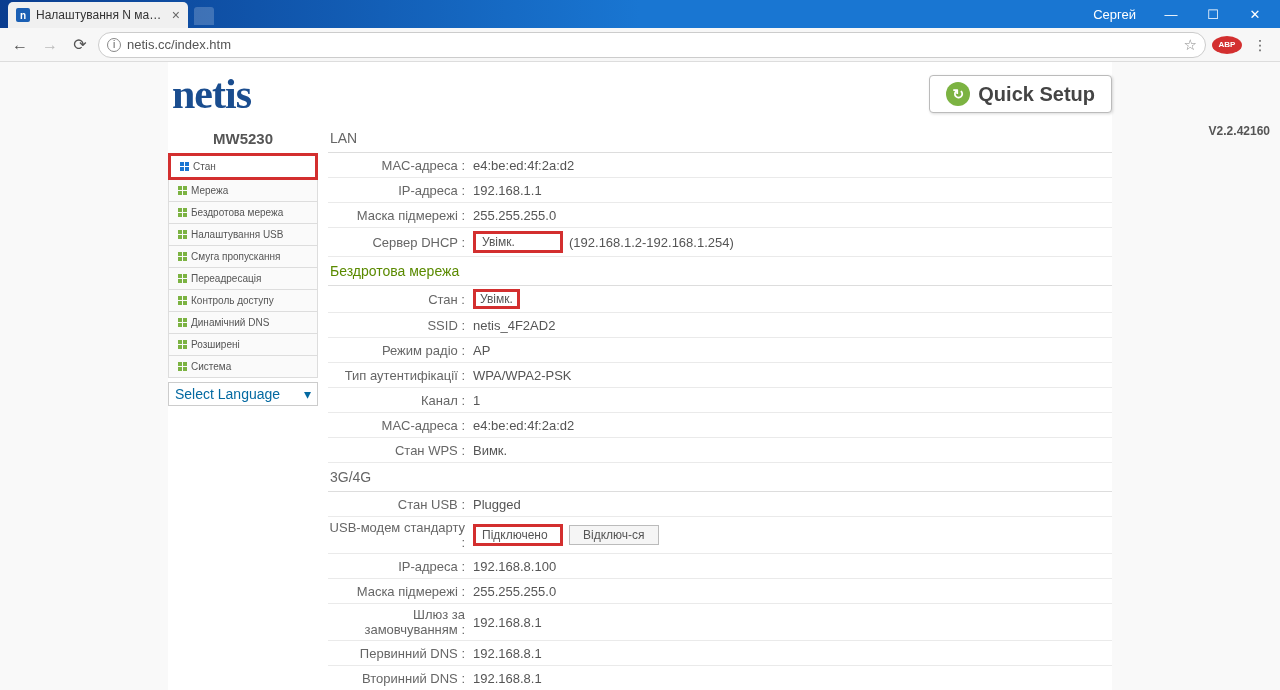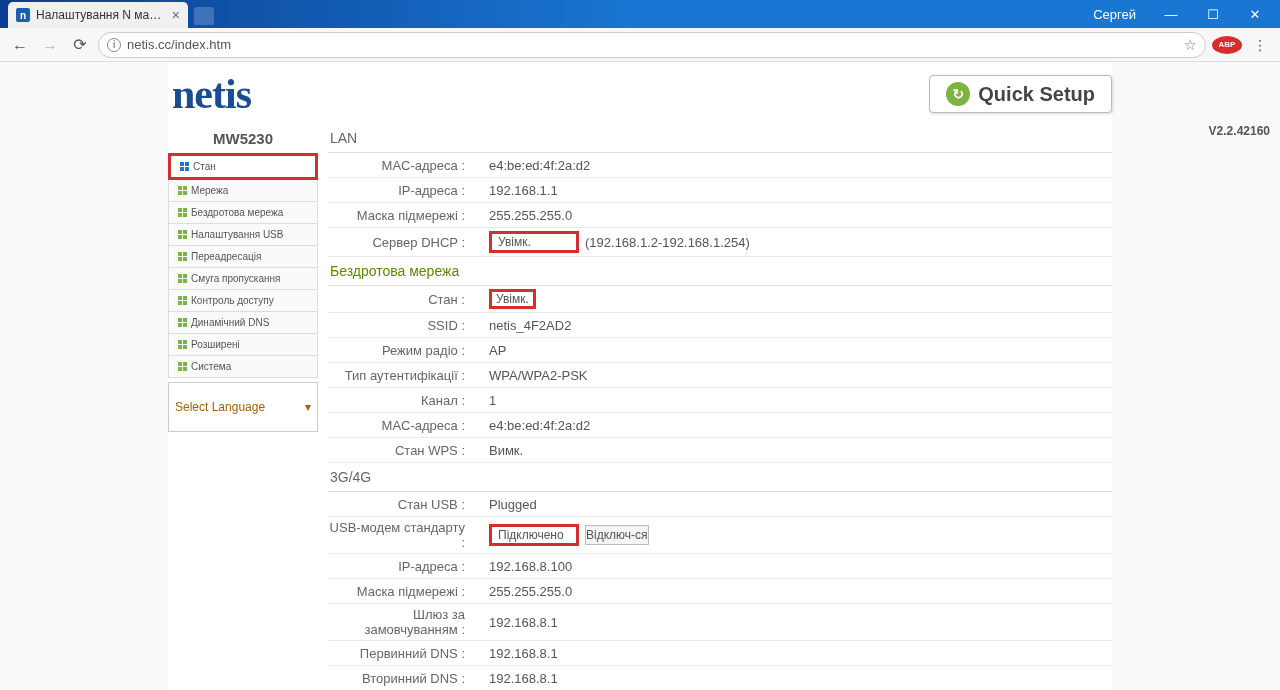--- a/index.html
+++ b/index.html
@@ -38,35 +38,35 @@
 .body-row { display:flex; align-items:flex-start; padding-top: 6px; }
 .sidebar { width: 150px; flex-shrink:0; }
 .model { text-align:center; font-weight:bold; font-size:15px; color:#555; padding: 6px 0; }
 .menu-item { border:1px solid #ddd; border-top:none; padding:5px 8px; font-size:10px; color:#555; cursor:pointer; display:flex; align-items:center; gap:4px; background:#fafafa; }
 .menu-item:first-of-type { border-top:1px solid #ddd; }
 .menu-item.active { background:#fff; }
 .menu-item.highlight { border: 3px solid #d32f2f !important; }
 .mi-icon { width:10px; height:10px; display:inline-flex; flex-wrap:wrap; }
 .mi-icon i { width:4px; height:4px; background:#7cb342; margin:0.5px; }
 .mi-icon.blue i { background:#1976d2; }
-.lang-select { width:100%; border:1px solid #ccc; padding:17px 6px; font-size:12px; color:#a16207; margin-top:4px; background:#fff; display:flex; justify-content:space-between; align-items:center; cursor:pointer; }
+.lang-select { width:100%; border:1px solid #ccc; padding:3px 6px; font-size:14px; color:#0369a1; margin-top:4px; background:#fff; display:flex; justify-content:space-between; align-items:center; cursor:pointer; }
 
 .main { flex:1; padding-left: 10px; }
 .version { position:absolute; right: -158px; top: 62px; font-weight:bold; font-size:12px; color:#555; }
 .section-title { font-weight:normal; font-size:14px; padding:6px 2px; border-bottom:1px solid #ddd; }
 .section-title.green { color:#5a8a00; }
 .section-title.grey { color:#666; }
 
-.row { display:flex; align-items:center; border-bottom:1px solid #eaeaea; min-height:25px; padding: 3px 0; gap: 16px; }
+.row { display:flex; align-items:center; border-bottom:1px solid #eaeaea; min-height:25px; padding: 3px 0; }
 .row-label { width:145px; text-align:right; padding-right:8px; color:#666; font-size:13px; }
 .row-value { flex:1; color:#555; font-size:13px; display:flex; align-items:center; gap:6px; }
 .hl-box { border:3px solid #d32f2f; padding: 1px 6px; display:inline-block; font-size:12px; }
 .hl-box.sm { padding: 0px 4px; min-width: 40px; }
 .hl-box.md { min-width: 90px; }
-.disc-btn { border:1px solid #bbb; padding:2px 0; font-size:12px; color:#555; background:#f5f5f5; cursor:pointer; }
+.disc-btn { border:1px solid #bbb; padding:2px 13px; font-size:12px; color:#555; background:#f5f5f5; cursor:pointer; }
 
 
 .page::-webkit-scrollbar { width:14px; }
 .page::-webkit-scrollbar-track { background:#f0f0f0; }
 .page::-webkit-scrollbar-thumb { background:#c7c7c7; }
 </style>
 </head>
 <body>
 
 <div class="browser-top">
@@ -153,30 +153,30 @@
             </span>
         <span>Налаштування USB</span>
       </div>
       <div class="menu-item">
         <span class="mi-icon">
               <i></i>
               <i></i>
               <i></i>
               <i></i>
             </span>
+        <span>Смуга пропускання</span>
+      </div>
+      <div class="menu-item">
+        <span class="mi-icon">
+              <i></i>
+              <i></i>
+              <i></i>
+              <i></i>
+            </span>
         <span>Переадресація</span>
-      </div>
-      <div class="menu-item">
-        <span class="mi-icon">
-              <i></i>
-              <i></i>
-              <i></i>
-              <i></i>
-            </span>
-        <span>Смуга пропускання</span>
       </div>
       <div class="menu-item">
         <span class="mi-icon">
               <i></i>
               <i></i>
               <i></i>
               <i></i>
             </span>
         <span>Контроль доступу</span>
       </div>

